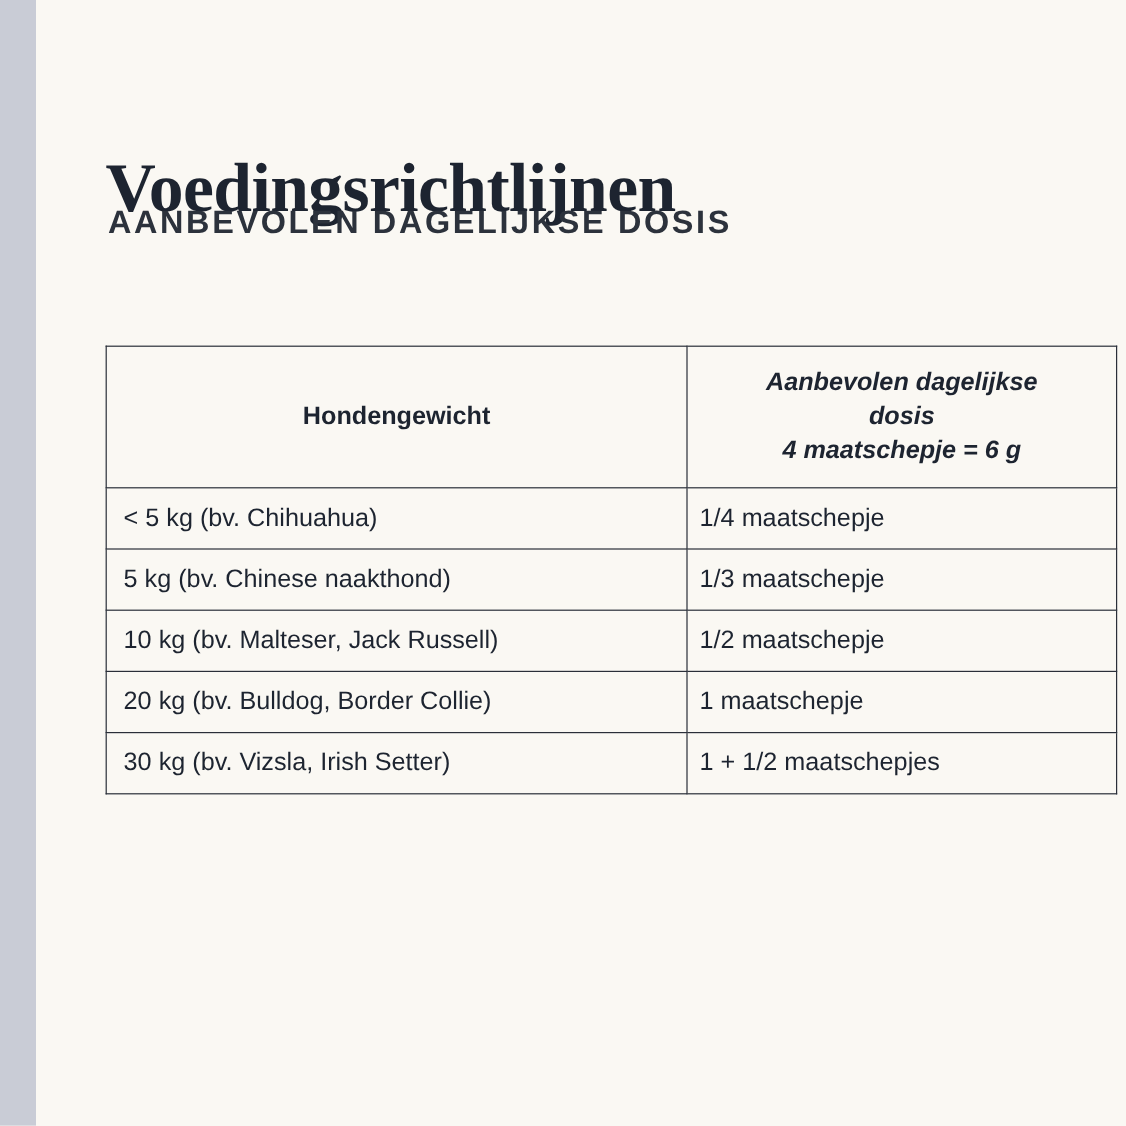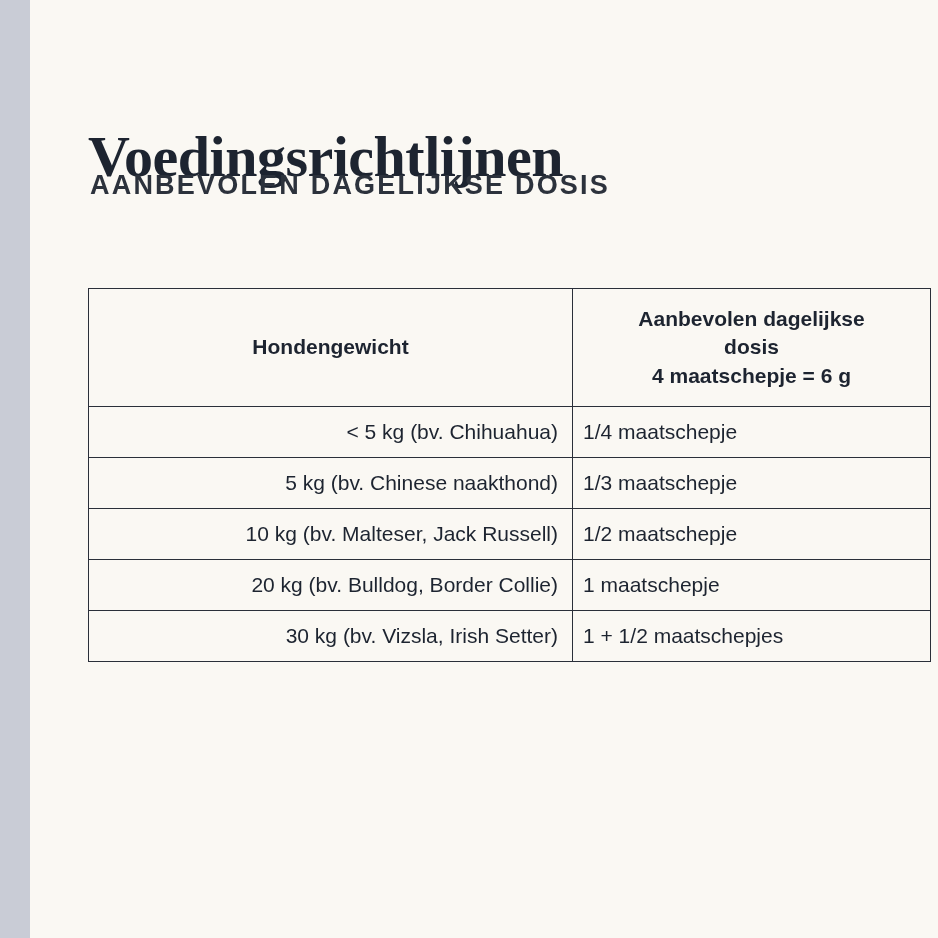--- a/index.html
+++ b/index.html
@@ -81,24 +81,25 @@
     padding: 16px 12px;
     vertical-align: middle;
     text-align: center;
     line-height: 1.35;
   }
   table.dosing th.col-weight {
     width: 459px;
   }
   table.dosing th.col-dose {
     width: 333px;
+    font-style: italic;
   }
   table.dosing td.cell-weight {
     padding: 13px 14px;
-    text-align: right;
+    text-align: left;
     font-weight: normal;
   }
   table.dosing td.cell-dose {
     padding: 13px 10px;
     text-align: left;
     font-weight: normal;
   }
   .hdr-line {
     display: block;
   }

